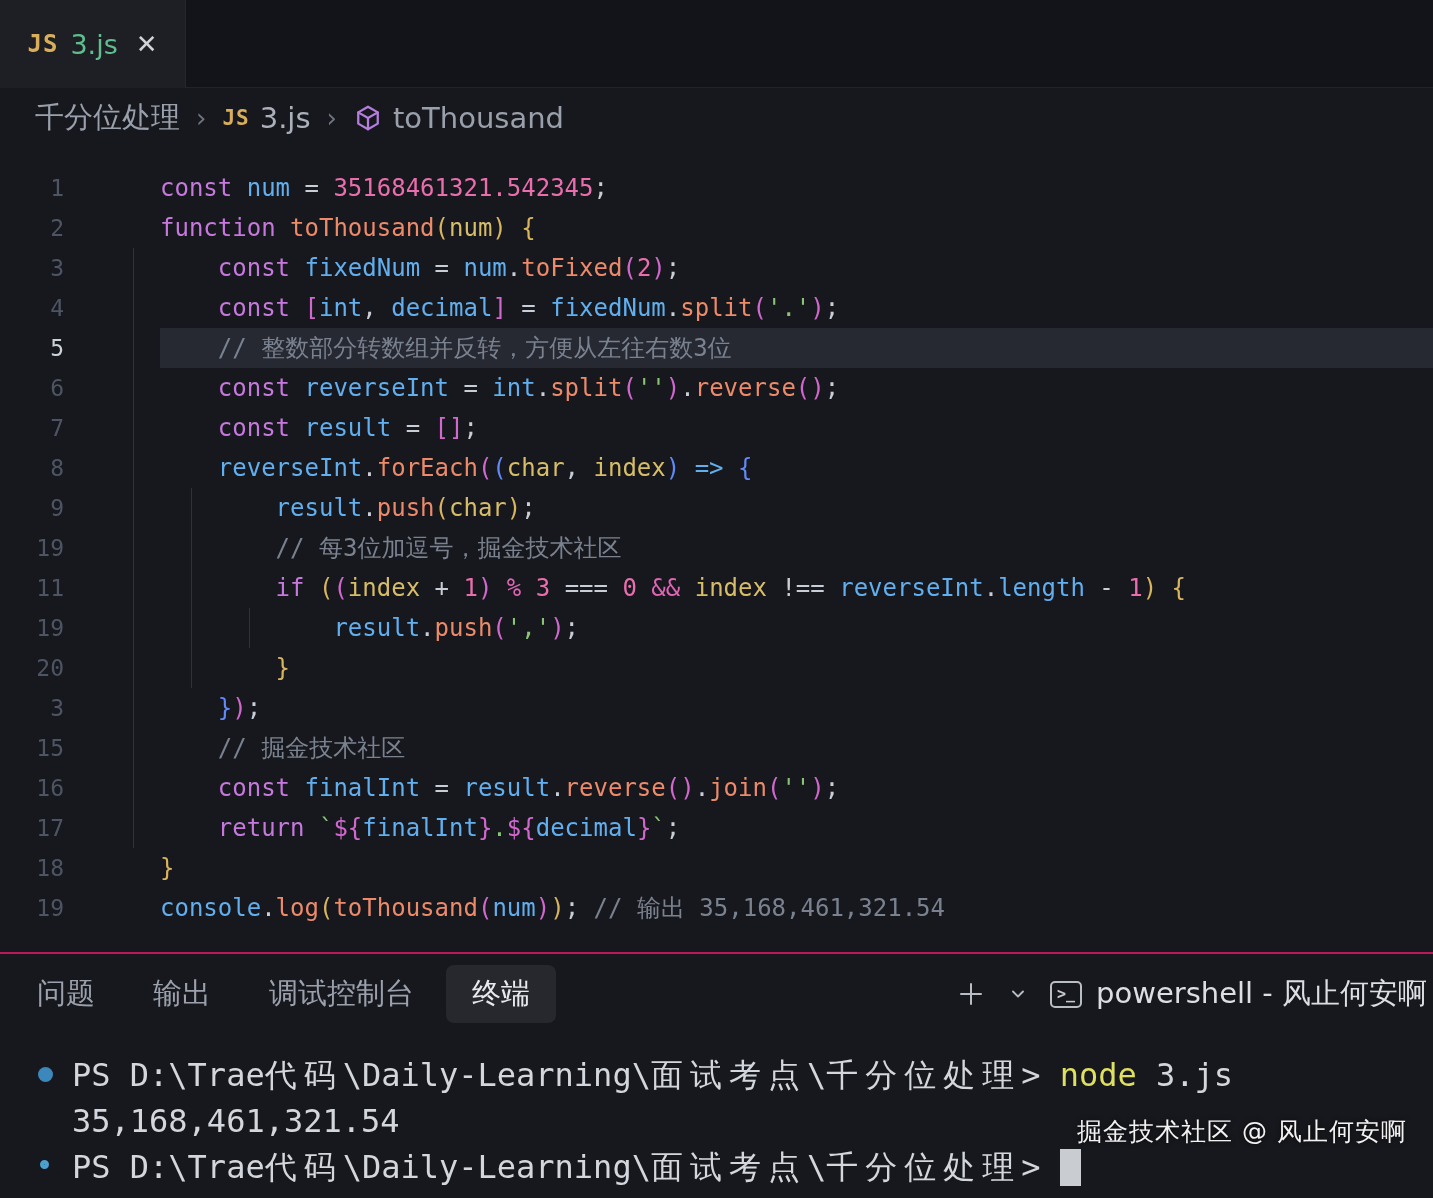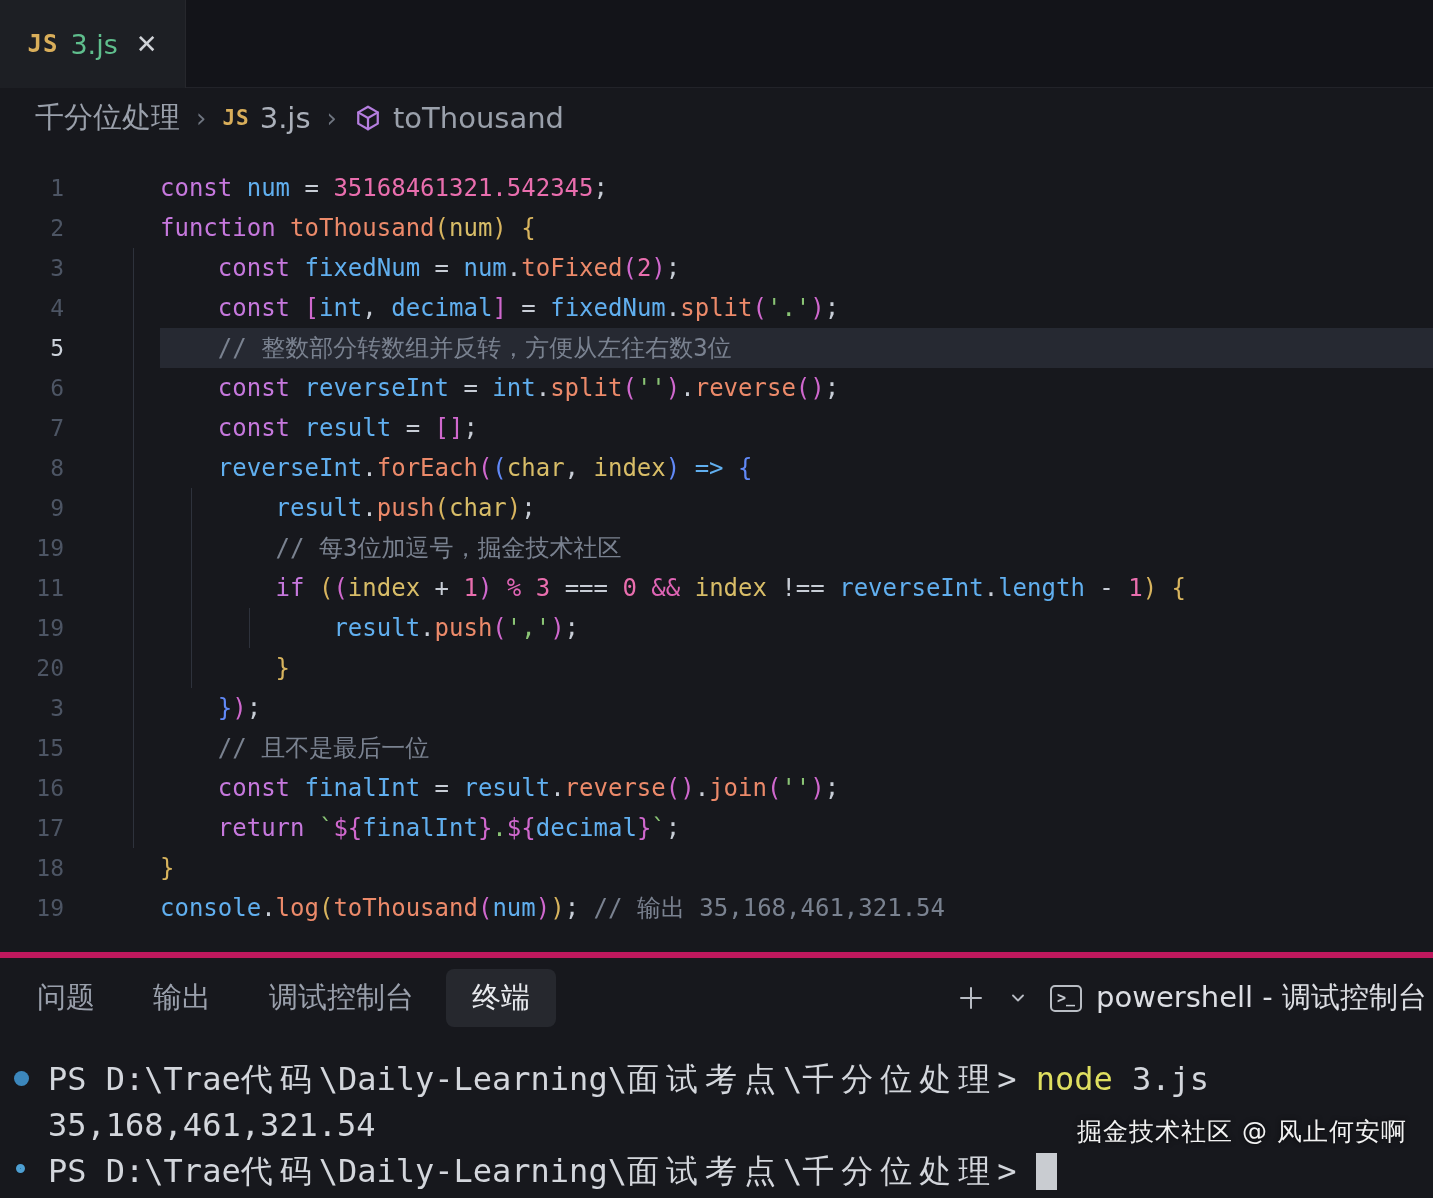--- a/index.html
+++ b/index.html
@@ -34,33 +34,33 @@
   .line.hl .ln { color:var(--lineNumActive); }
   .guide { position:absolute; width:1px; background:var(--guide); }
   #g0 { left:133px; top:100px; height:600px; }
   #g1 { left:191px; top:340px; height:200px; }
   #g2 { left:249px; top:460px; height:40px; }
   .tk-kw{color:var(--kw)} .tk-var{color:var(--vr)} .tk-fn{color:var(--fn)}
   .tk-param{color:var(--param)} .tk-num{color:var(--num)} .tk-str{color:var(--str)}
   .tk-com{color:var(--com)} .tk-op{color:var(--op)} .tk-opm{color:var(--opm)}
   .tk-arrow{color:var(--arrow)} .tk-b1{color:var(--b1)} .tk-b2{color:var(--b2)} .tk-b3{color:var(--b3)}
   
-  .panel { flex:0 0 246px; border-top:6px solid #be185d; display:flex; flex-direction:column; }
+  .panel { flex:0 0 246px; border-top:2px solid #be185d; display:flex; flex-direction:column; }
   .panel-header { height:80px; display:flex; align-items:center; padding-left:35px; flex:0 0 auto; }
   .ptab { font-size:29px; color:#9aa0ac; margin-right:54px; padding:9px 2px; }
   .ptab.active { color:#e8eaee; background:var(--bgPanelTab); border-radius:8px; padding:9px 26px; margin-left:-24px; margin-right:30px; }
   .panel-actions { margin-left:auto; display:flex; align-items:center; padding-right:6px; }
   .icon-btn { display:flex; align-items:center; margin-right:22px; }
   .term-badge { width:32px; height:27px; border:2px solid #b9bdc4; border-radius:5px;
     color:#c6cad1; font-family:"DejaVu Sans Mono", monospace; font-size:15px; font-weight:bold;
     display:flex; align-items:center; justify-content:center; margin-right:14px; letter-spacing:0; }
   .term-label { color:#dcdee3; font-size:29px; white-space:nowrap; }
   
   .terminal { padding-top:18px; margin-left:48px; font-family:"DejaVu Sans Mono", monospace; font-size:32px; flex:1; }
-  .tline { position:relative; height:46px; line-height:46px; white-space:pre; }
+  .tline { position:relative; height:46px; line-height:46px; white-space:pre;margin-left:24px; }
   .ts-txt { color:var(--terminalText); }
   .ts-cjk { color:var(--terminalText); letter-spacing:7px; }
   .ts-yel { color:var(--terminalYellow); }
   .bullet { position:absolute; left:-34px; top:15px; width:15px; height:15px; border-radius:50%; }
   .bullet.solid { background:var(--bulletSolid); }
   .bullet.ring { width:9px; height:9px; top:16px; left:-32px; background:#1e6f9c; border:4px solid #4d9fd2; }
   .cursor { display:inline-block; width:21px; height:37px; background:#c9ccd1; vertical-align:middle; margin-top:-4px; }
   
   .watermark { position:absolute; top:1115px; right:26px; color:var(--watermark); font-size:25px;
     text-shadow:0 0 5px rgba(0,0,0,.7); letter-spacing:1px; z-index:5; }
@@ -101,21 +101,21 @@
         <div class="line hl"><span class="ln">5</span><span class="lc">    <span class="tk-com">// 整数部分转数组并反转，方便从左往右数3位</span></span></div>
         <div class="line"><span class="ln">6</span><span class="lc">    <span class="tk-kw">const</span><span class="tk-op"> </span><span class="tk-var" style="color: var(--vr);">reverseInt</span><span class="tk-op"> = </span><span class="tk-var" style="color: var(--vr);">int</span><span class="tk-op">.</span><span class="tk-fn">split</span><span class="tk-b2">(</span><span class="tk-str">''</span><span class="tk-b2">)</span><span class="tk-op">.</span><span class="tk-fn">reverse</span><span class="tk-b2">()</span><span class="tk-op">;</span></span></div>
         <div class="line"><span class="ln">7</span><span class="lc">    <span class="tk-kw">const</span><span class="tk-op"> </span><span class="tk-var" style="color: var(--vr);">result</span><span class="tk-op"> = </span><span class="tk-b2">[]</span><span class="tk-op">;</span></span></div>
         <div class="line"><span class="ln">8</span><span class="lc">    <span class="tk-var" style="color: var(--vr);">reverseInt</span><span class="tk-op">.</span><span class="tk-fn">forEach</span><span class="tk-b2">(</span><span class="tk-b3">(</span><span class="tk-param">char</span><span class="tk-op">, </span><span class="tk-param">index</span><span class="tk-b3">)</span><span class="tk-op"> </span><span class="tk-arrow">=&gt;</span><span class="tk-op"> </span><span class="tk-b3">{</span></span></div>
         <div class="line"><span class="ln">9</span><span class="lc">        <span class="tk-var" style="color: var(--vr);">result</span><span class="tk-op">.</span><span class="tk-fn">push</span><span class="tk-b1">(</span><span class="tk-param">char</span><span class="tk-b1">)</span><span class="tk-op">;</span></span></div>
         <div class="line"><span class="ln">19</span><span class="lc">        <span class="tk-com">// 每3位加逗号，掘金技术社区</span></span></div>
         <div class="line"><span class="ln">11</span><span class="lc">        <span class="tk-kw">if</span><span class="tk-op"> </span><span class="tk-b1">(</span><span class="tk-b2">(</span><span class="tk-param">index</span><span class="tk-op"> + </span><span class="tk-num">1</span><span class="tk-b2">)</span><span class="tk-op"> </span><span class="tk-opm">%</span><span class="tk-op"> </span><span class="tk-num">3</span><span class="tk-op"> === </span><span class="tk-num">0</span><span class="tk-op"> </span><span class="tk-opm">&amp;&amp;</span><span class="tk-op"> </span><span class="tk-param">index</span><span class="tk-op"> !== </span><span class="tk-var" style="color: var(--vr);">reverseInt</span><span class="tk-op">.</span><span class="tk-var" style="color: var(--vr);">length</span><span class="tk-op"> - </span><span class="tk-num">1</span><span class="tk-b1">)</span><span class="tk-op"> </span><span class="tk-b1">{</span></span></div>
         <div class="line"><span class="ln">19</span><span class="lc">            <span class="tk-var" style="color: var(--vr);">result</span><span class="tk-op">.</span><span class="tk-fn">push</span><span class="tk-b2">(</span><span class="tk-str">','</span><span class="tk-b2">)</span><span class="tk-op">;</span></span></div>
         <div class="line"><span class="ln">20</span><span class="lc">        <span class="tk-b1">}</span></span></div>
         <div class="line"><span class="ln">3</span><span class="lc">    <span class="tk-b3">}</span><span class="tk-b2">)</span><span class="tk-op">;</span></span></div>
-        <div class="line"><span class="ln">15</span><span class="lc">    <span class="tk-com">// 且不是最后一位</span></span></div>
+        <div class="line"><span class="ln">15</span><span class="lc">    <span class="tk-com">// 掘金技术社区</span></span></div>
         <div class="line"><span class="ln">16</span><span class="lc">    <span class="tk-kw">const</span><span class="tk-op"> </span><span class="tk-var" style="color: var(--vr);">finalInt</span><span class="tk-op"> = </span><span class="tk-var" style="color: var(--vr);">result</span><span class="tk-op">.</span><span class="tk-fn">reverse</span><span class="tk-b2">()</span><span class="tk-op">.</span><span class="tk-fn">join</span><span class="tk-b2">(</span><span class="tk-str">''</span><span class="tk-b2">)</span><span class="tk-op">;</span></span></div>
         <div class="line"><span class="ln">17</span><span class="lc">    <span class="tk-kw">return</span><span class="tk-op"> </span><span class="tk-str">`</span><span class="tk-b2">${</span><span class="tk-var" style="color: var(--vr);">finalInt</span><span class="tk-b2">}</span><span class="tk-str">.</span><span class="tk-b2">${</span><span class="tk-var" style="color: var(--vr);">decimal</span><span class="tk-b2">}</span><span class="tk-str">`</span><span class="tk-op">;</span></span></div>
         <div class="line"><span class="ln">18</span><span class="lc"><span class="tk-b1">}</span></span></div>
         <div class="line"><span class="ln">19</span><span class="lc"><span class="tk-var" style="color: var(--vr);">console</span><span class="tk-op">.</span><span class="tk-fn">log</span><span class="tk-b1">(</span><span class="tk-fn">toThousand</span><span class="tk-b2">(</span><span class="tk-var" style="color: var(--vr);">num</span><span class="tk-b2">)</span><span class="tk-b1">)</span><span class="tk-op">; </span><span class="tk-com">// 输出 35,168,461,321.54</span></span></div>
       </div>
     <div class="guide" id="g0"></div>
     <div class="guide" id="g1"></div>
     <div class="guide" id="g2"></div>
   </div>
 
@@ -132,21 +132,21 @@
           <svg width="30" height="30" viewBox="0 0 24 24" stroke="#b8bcc4" stroke-width="1.6" fill="none" stroke-linecap="round">
               <path d="M12 4 V20 M4 12 H20"></path>
             </svg>
         </span>
         <span class="icon-btn">
           <svg width="20" height="20" viewBox="0 0 24 24" stroke="#b8bcc4" stroke-width="2.2" fill="none" stroke-linecap="round" stroke-linejoin="round">
               <path d="M6 9 L12 15 L18 9"></path>
             </svg>
         </span>
         <span class="term-badge">&gt;_</span>
-        <span class="term-label">powershell - 调试控制台</span>
+        <span class="term-label">powershell - 风止何安啊</span>
       </div>
     </div>
     <div class="terminal" id="terminal">
         <div class="tline"><span class="bullet solid"></span><span class="ts-txt">PS D:\Trae</span><span class="ts-cjk">代码</span><span class="ts-txt">\Daily-Learning\</span><span class="ts-cjk">面试考点</span><span class="ts-txt">\</span><span class="ts-cjk">千分位处理</span><span class="ts-txt">&gt; </span><span class="ts-yel">node</span><span class="ts-txt"> 3.js</span></div>
         <div class="tline"><span class="ts-txt">35,168,461,321.54</span></div>
         <div class="tline"><span class="bullet ring"></span><span class="ts-txt">PS D:\Trae</span><span class="ts-cjk">代码</span><span class="ts-txt">\Daily-Learning\</span><span class="ts-cjk">面试考点</span><span class="ts-txt">\</span><span class="ts-cjk">千分位处理</span><span class="ts-txt">&gt; </span><span class="cursor"></span></div>
       </div>
   </div>
 
   <div class="watermark">掘金技术社区 @ 风止何安啊</div>

